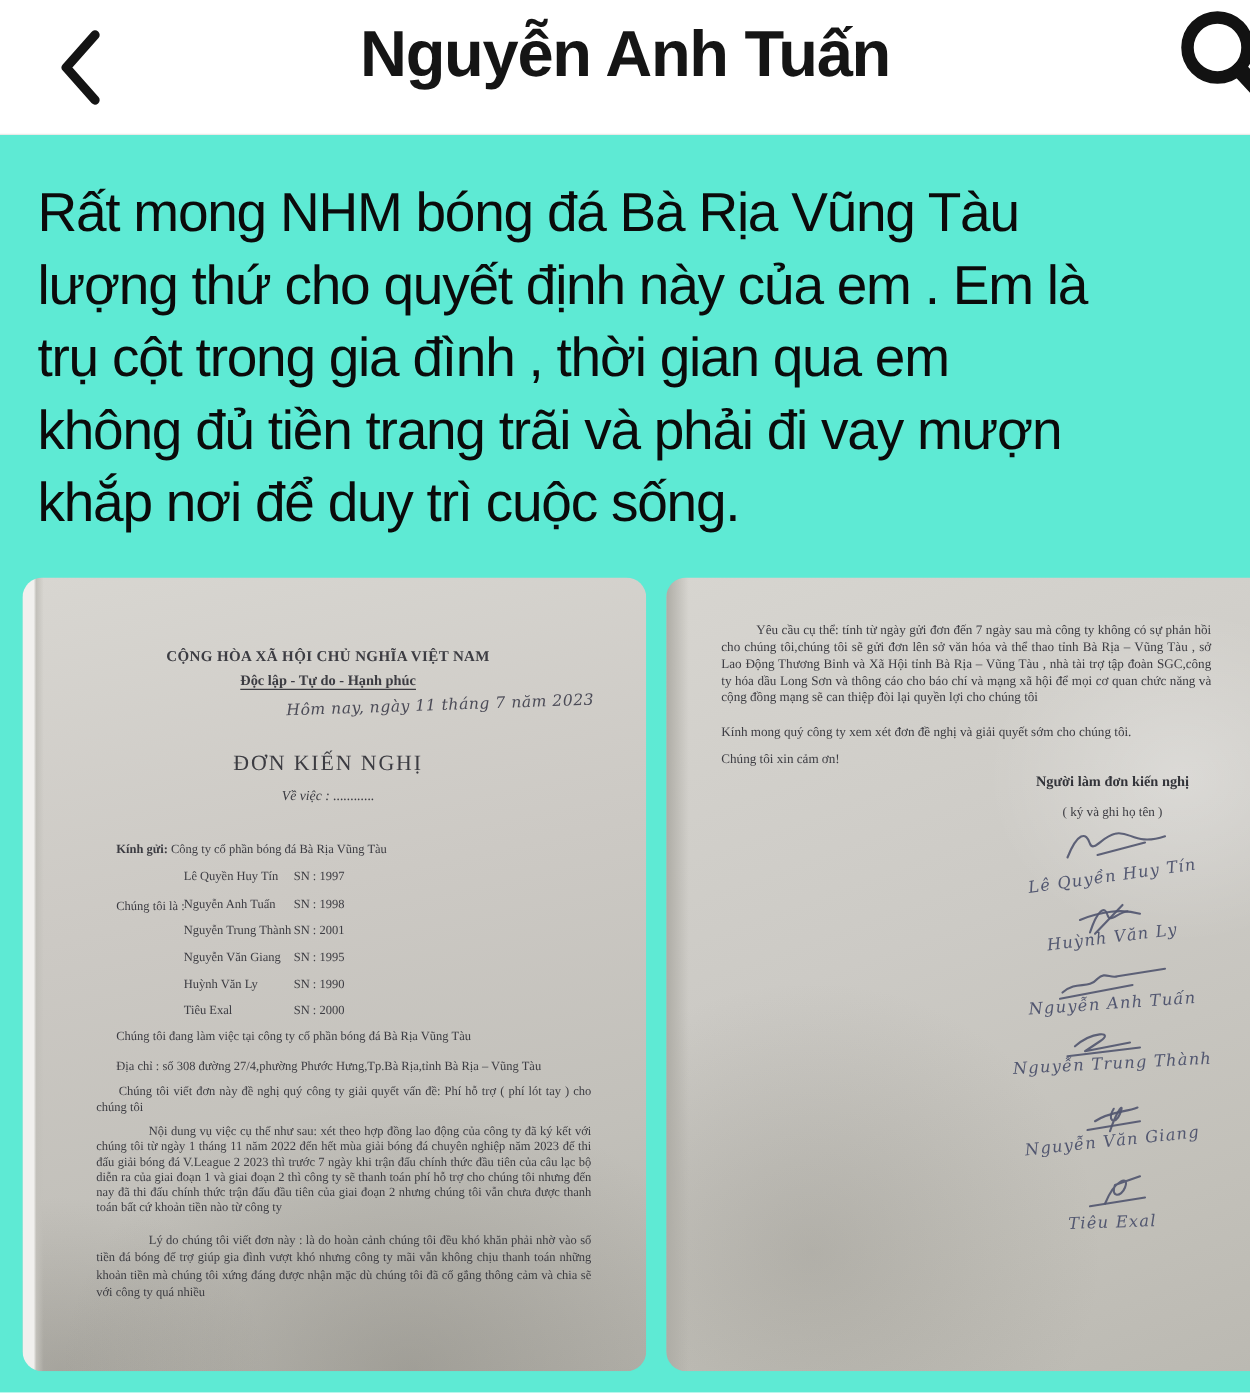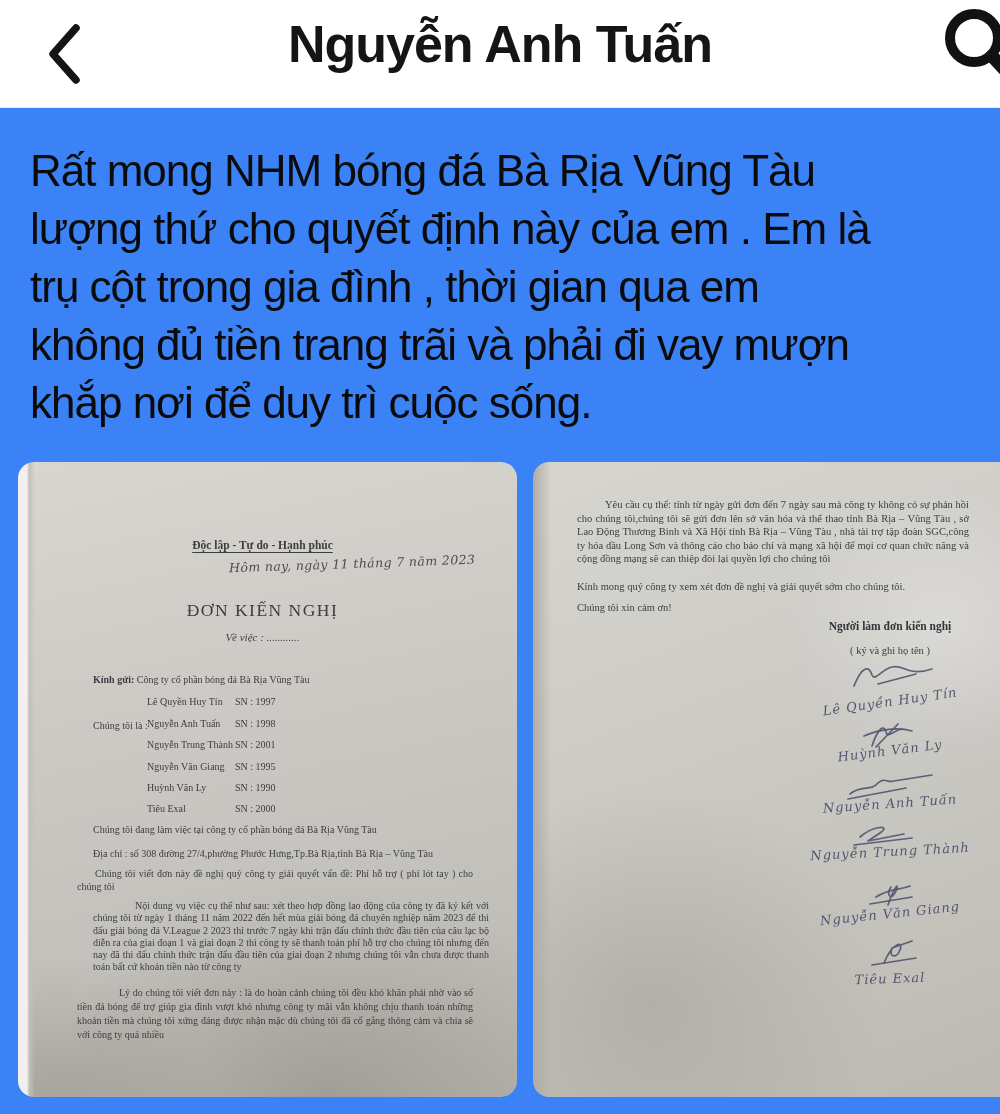--- a/index.html
+++ b/index.html
@@ -1,18 +1,18 @@
 <!DOCTYPE html>
 <html><head>
 <meta charset="utf-8">
 <style>
   * { margin:0; padding:0; box-sizing:border-box; }
   html,body { width:1000px; height:1114px; overflow:hidden; background:#ffffff;
     font-family:"Liberation Sans","DejaVu Sans",sans-serif; }
-  .page { position:relative; width:1000px; height:1114px; background:#3b82f6; overflow:hidden; }
+  .page { position:relative; width:1000px; height:1114px; background:#5eead4; overflow:hidden; }
 
   
   .top-bar { position:relative; height:108px; background:#ffffff; border-bottom:1px solid #eaeae8; }
   .back-btn { position:absolute; left:42px; top:22px; width:44px; height:64px; background:none; border:none; cursor:pointer; }
   .page-title { position:absolute; left:0; right:0; top:14px; text-align:center;
     font-size:52px; font-weight:700; color:#151515; letter-spacing:-1px; }
   .search-btn { position:absolute; left:944px; top:6px; width:90px; height:90px; background:none; border:none; cursor:pointer; }
 
   
   .post-text { position:absolute; left:30px; top:142px; width:960px; color:#0b0b0b; }
@@ -44,21 +44,21 @@
   .ld-title { top:138px; font-size:17.5px; font-weight:400; letter-spacing:1.5px; }
   .ld-sub { top:169px; font-size:11px; font-style:italic; }
   .ld-line { position:absolute; left:75px; width:392px; font-size:10px; }
   .ld-bold { font-weight:700;margin-top:43px; }
   .ld-row { position:absolute; left:0; width:100%; font-size:10px; }
   .ld-row .p-intro { position:absolute; left:75px; white-space:nowrap;margin-top:24px; }
   .ld-row .p-name  { position:absolute; left:129px; white-space:nowrap; }
   .ld-row .p-sn    { position:absolute; left:217px; white-space:nowrap; }
   .ld-par { position:absolute; left:59px; width:396px; font-size:10px; text-align:justify; }
   .ld-request { top:406px; line-height:12.5px; text-indent:18px; }
-  .ld-content { top:438px; line-height:12.3px; text-indent:42px;margin-left:16px; }
+  .ld-content { top:438px; line-height:12.3px; text-indent:42px; }
   .ld-reason  { top:524px; line-height:14px; text-indent:42px; }
 
   
   .rd-par { position:absolute; left:44px; width:392px; font-size:10.5px; text-align:justify;
     line-height:13.6px; }
   .rd-demand { top:36px; text-indent:28px; }
   .rd-appeal { position:absolute; left:44px; top:119px; font-size:10.5px; }
   .rd-thanks { position:absolute; left:44px; top:140px; font-size:10.5px; }
   .sig-area { position:absolute; left:252px; top:0; width:210px; height:722px; text-align:center; }
   .sig-heading { position:absolute; left:0; width:100%; top:158px; font-size:11.5px; font-weight:700; color:#33343a; }
@@ -102,20 +102,21 @@
     <div class="post-line">Rất mong NHM bóng đá Bà Rịa Vũng Tàu</div>
     <div class="post-line">lượng thứ cho quyết định này của em . Em là</div>
     <div class="post-line">trụ cột trong gia đình , thời gian qua em</div>
     <div class="post-line">không đủ tiền trang trãi và phải đi vay mượn</div>
     <div class="post-line">khắp nơi để duy trì cuộc sống.</div>
   </div>
 
   <div class="photos">
 
     <div class="photo photo-left">
+      <div class="ld-center ld-nat1">CỘNG HÒA XÃ HỘI CHỦ NGHĨA VIỆT NAM</div>
       <div class="ld-center ld-nat2">Độc lập - Tự do - Hạnh phúc</div>
       <div class="ld-date">Hôm nay, ngày 11 tháng 7 năm 2023</div>
       <div class="ld-center ld-title">ĐƠN KIẾN NGHỊ</div>
       <div class="ld-center ld-sub">Về việc : ............</div>
 
       <div class="ld-line" style="top:212px;">
         <span class="ld-bold">Kính gửi:</span>
         <span>Công ty cổ phần bóng đá Bà Rịa Vũng Tàu</span>
       </div>
 

